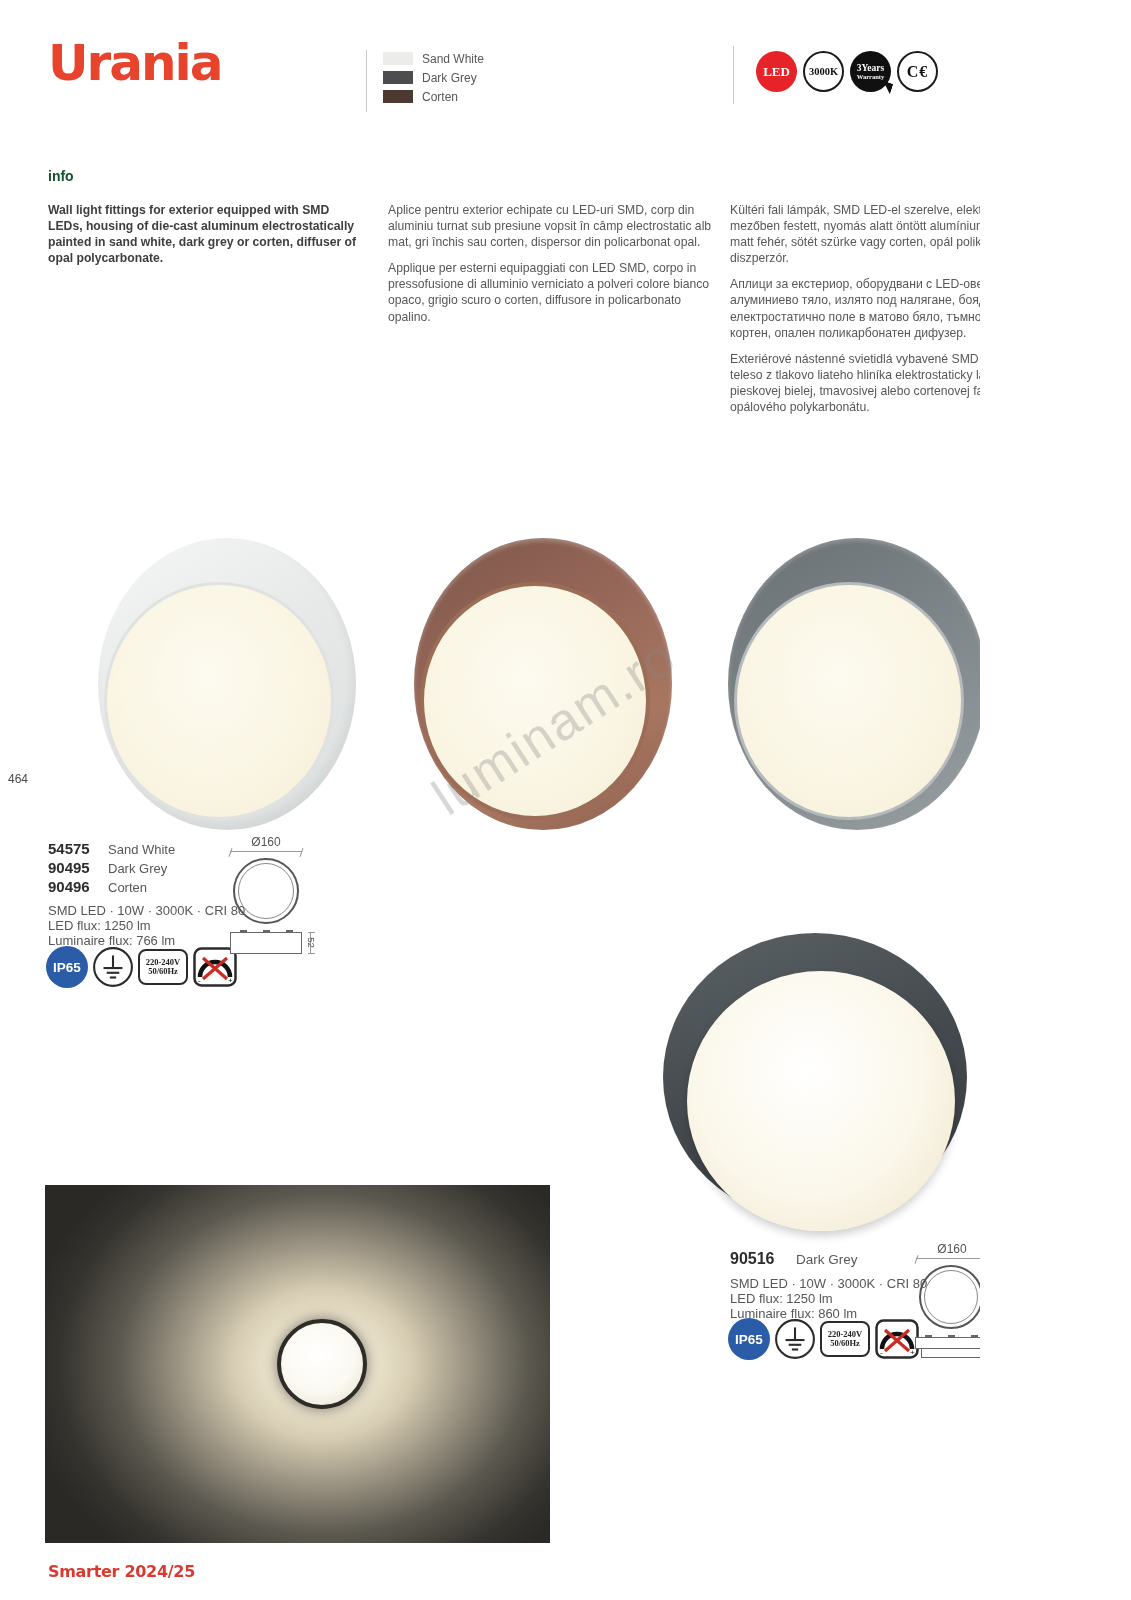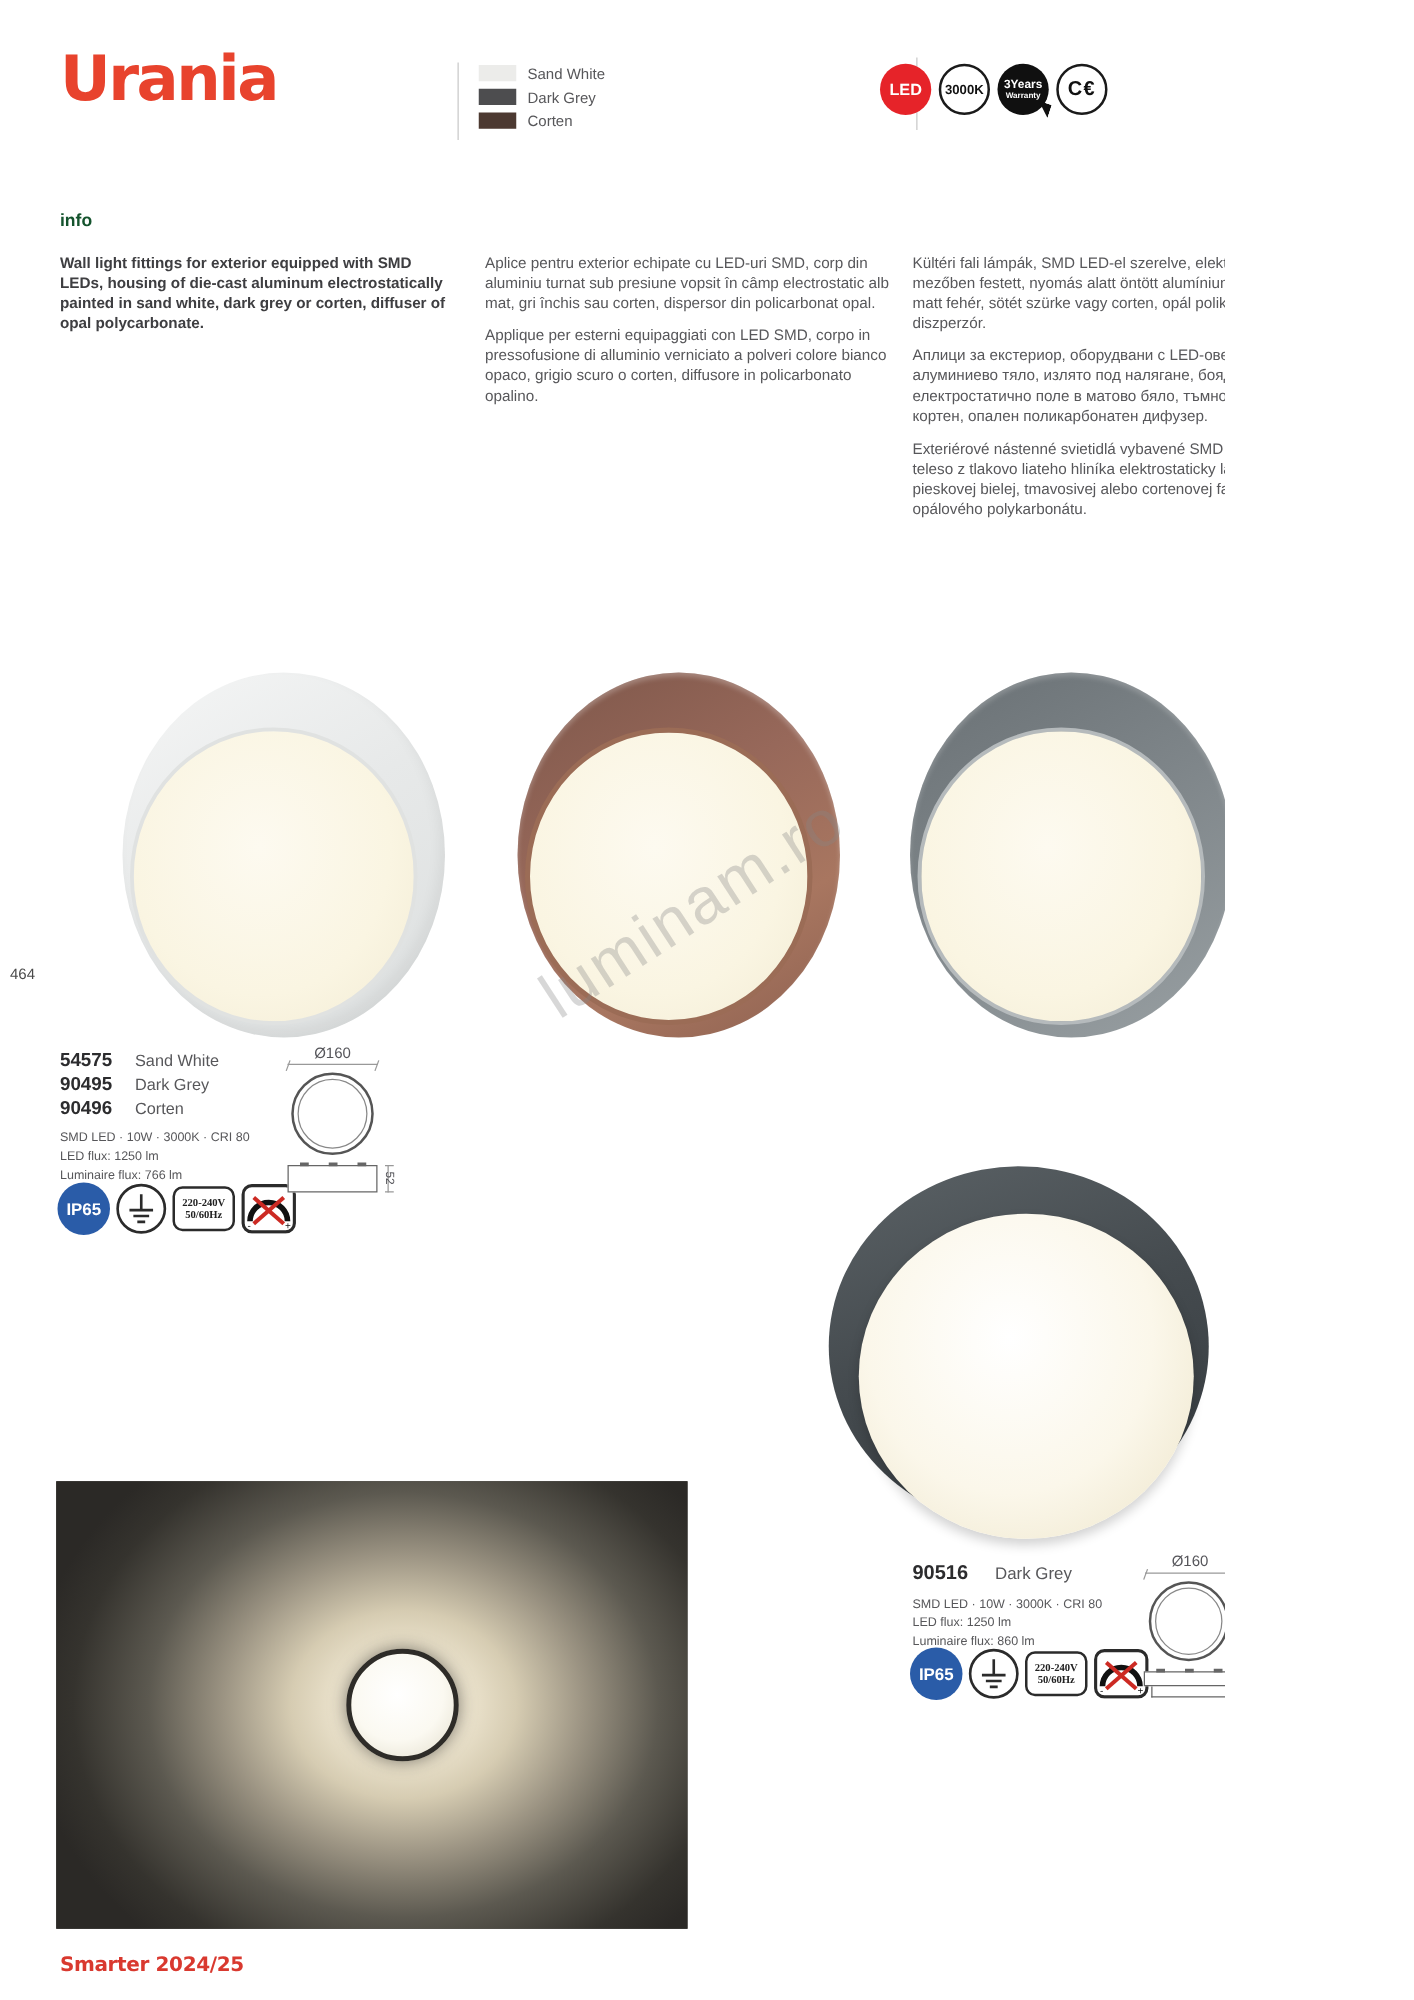--- a/index.html
+++ b/index.html
@@ -15,21 +15,21 @@
   .vdiv2 { left:733px; top:46px; height:58px; }
 
   .legend { position:absolute; left:383px; top:49px; }
   .legend-row { display:flex; align-items:center; height:19px; }
   .swatch { width:30px; height:13px; margin-right:9px; }
   .swatch.sand   { background:#ECECEA; }
   .swatch.dgrey  { background:#4D4D4F; }
   .swatch.corten { background:#4C3931; }
   .legend-label { font-size:12px; color:#57575A; }
 
-  .badges { position:absolute; left:704px; top:51px; display:flex; gap:6px; }
+  .badges { position:absolute; left:756px; top:51px; display:flex; gap:6px;font-family:Liberation Serif, serif; }
   .badge { width:41px; height:41px; border-radius:50%; display:flex; flex-direction:column;
            align-items:center; justify-content:center; }
   .badge.led { background:#E62329; color:#fff; font-weight:800; font-size:13px; }
   .badge.temp { border:2px solid #1a1a1a; color:#111; font-weight:700; font-size:10.5px; }
   .badge.warranty { background:#101010; color:#fff; position:relative; }
   .badge.warranty .w1 { font-size:9.5px; font-weight:800; line-height:10px; }
   .badge.warranty .w2 { font-size:6.5px; font-weight:700; line-height:8px; }
   .badge.warranty::after { content:""; position:absolute; right:-1px; bottom:-1px;
            width:11px; height:11px; background:#101010; clip-path:polygon(0 0,100% 0,100% 100%); 
            transform:rotate(18deg); }
@@ -69,21 +69,21 @@
              background:linear-gradient(160deg,#5B6266 0%,#454B4F 45%,#343A3E 100%); }
   .p2-dome { position:absolute; left:32px; top:38px; width:268px; height:260px; border-radius:50%;
              background:radial-gradient(ellipse at 45% 38%, #FFFFFF 0%, #FBF7EA 55%, #F1EAD3 85%, #E5DDC3 100%);
              box-shadow:0 5px 9px rgba(0,0,0,0.18); }
 
   
   .variants { position:absolute; left:48px; top:840px; }
   .variant-row { display:flex; height:19px; align-items:baseline; }
   .v-code { width:60px; font-size:15px; font-weight:800; color:#2c2c2e; }
   .v-finish { font-size:13px; color:#57575A; }
-  .specs { position:absolute; font-size:10px; color:#57575A; line-height:15px; }
+  .specs { position:absolute; font-size:13px; color:#57575A; line-height:15px; }
   .specs1 { left:48px; top:903px; }
   .specs2 { left:730px; top:1276px; }
 
   .p2-title { position:absolute; left:730px; top:1250px; display:flex; align-items:baseline; }
   .p2-title .v-code { width:66px; font-size:16px; }
   .p2-title .v-finish { font-size:13.5px; }
 
   
   .icon-row { position:absolute; display:flex; align-items:center; gap:4px; }
   .icons1 { left:46px; top:946px; }

